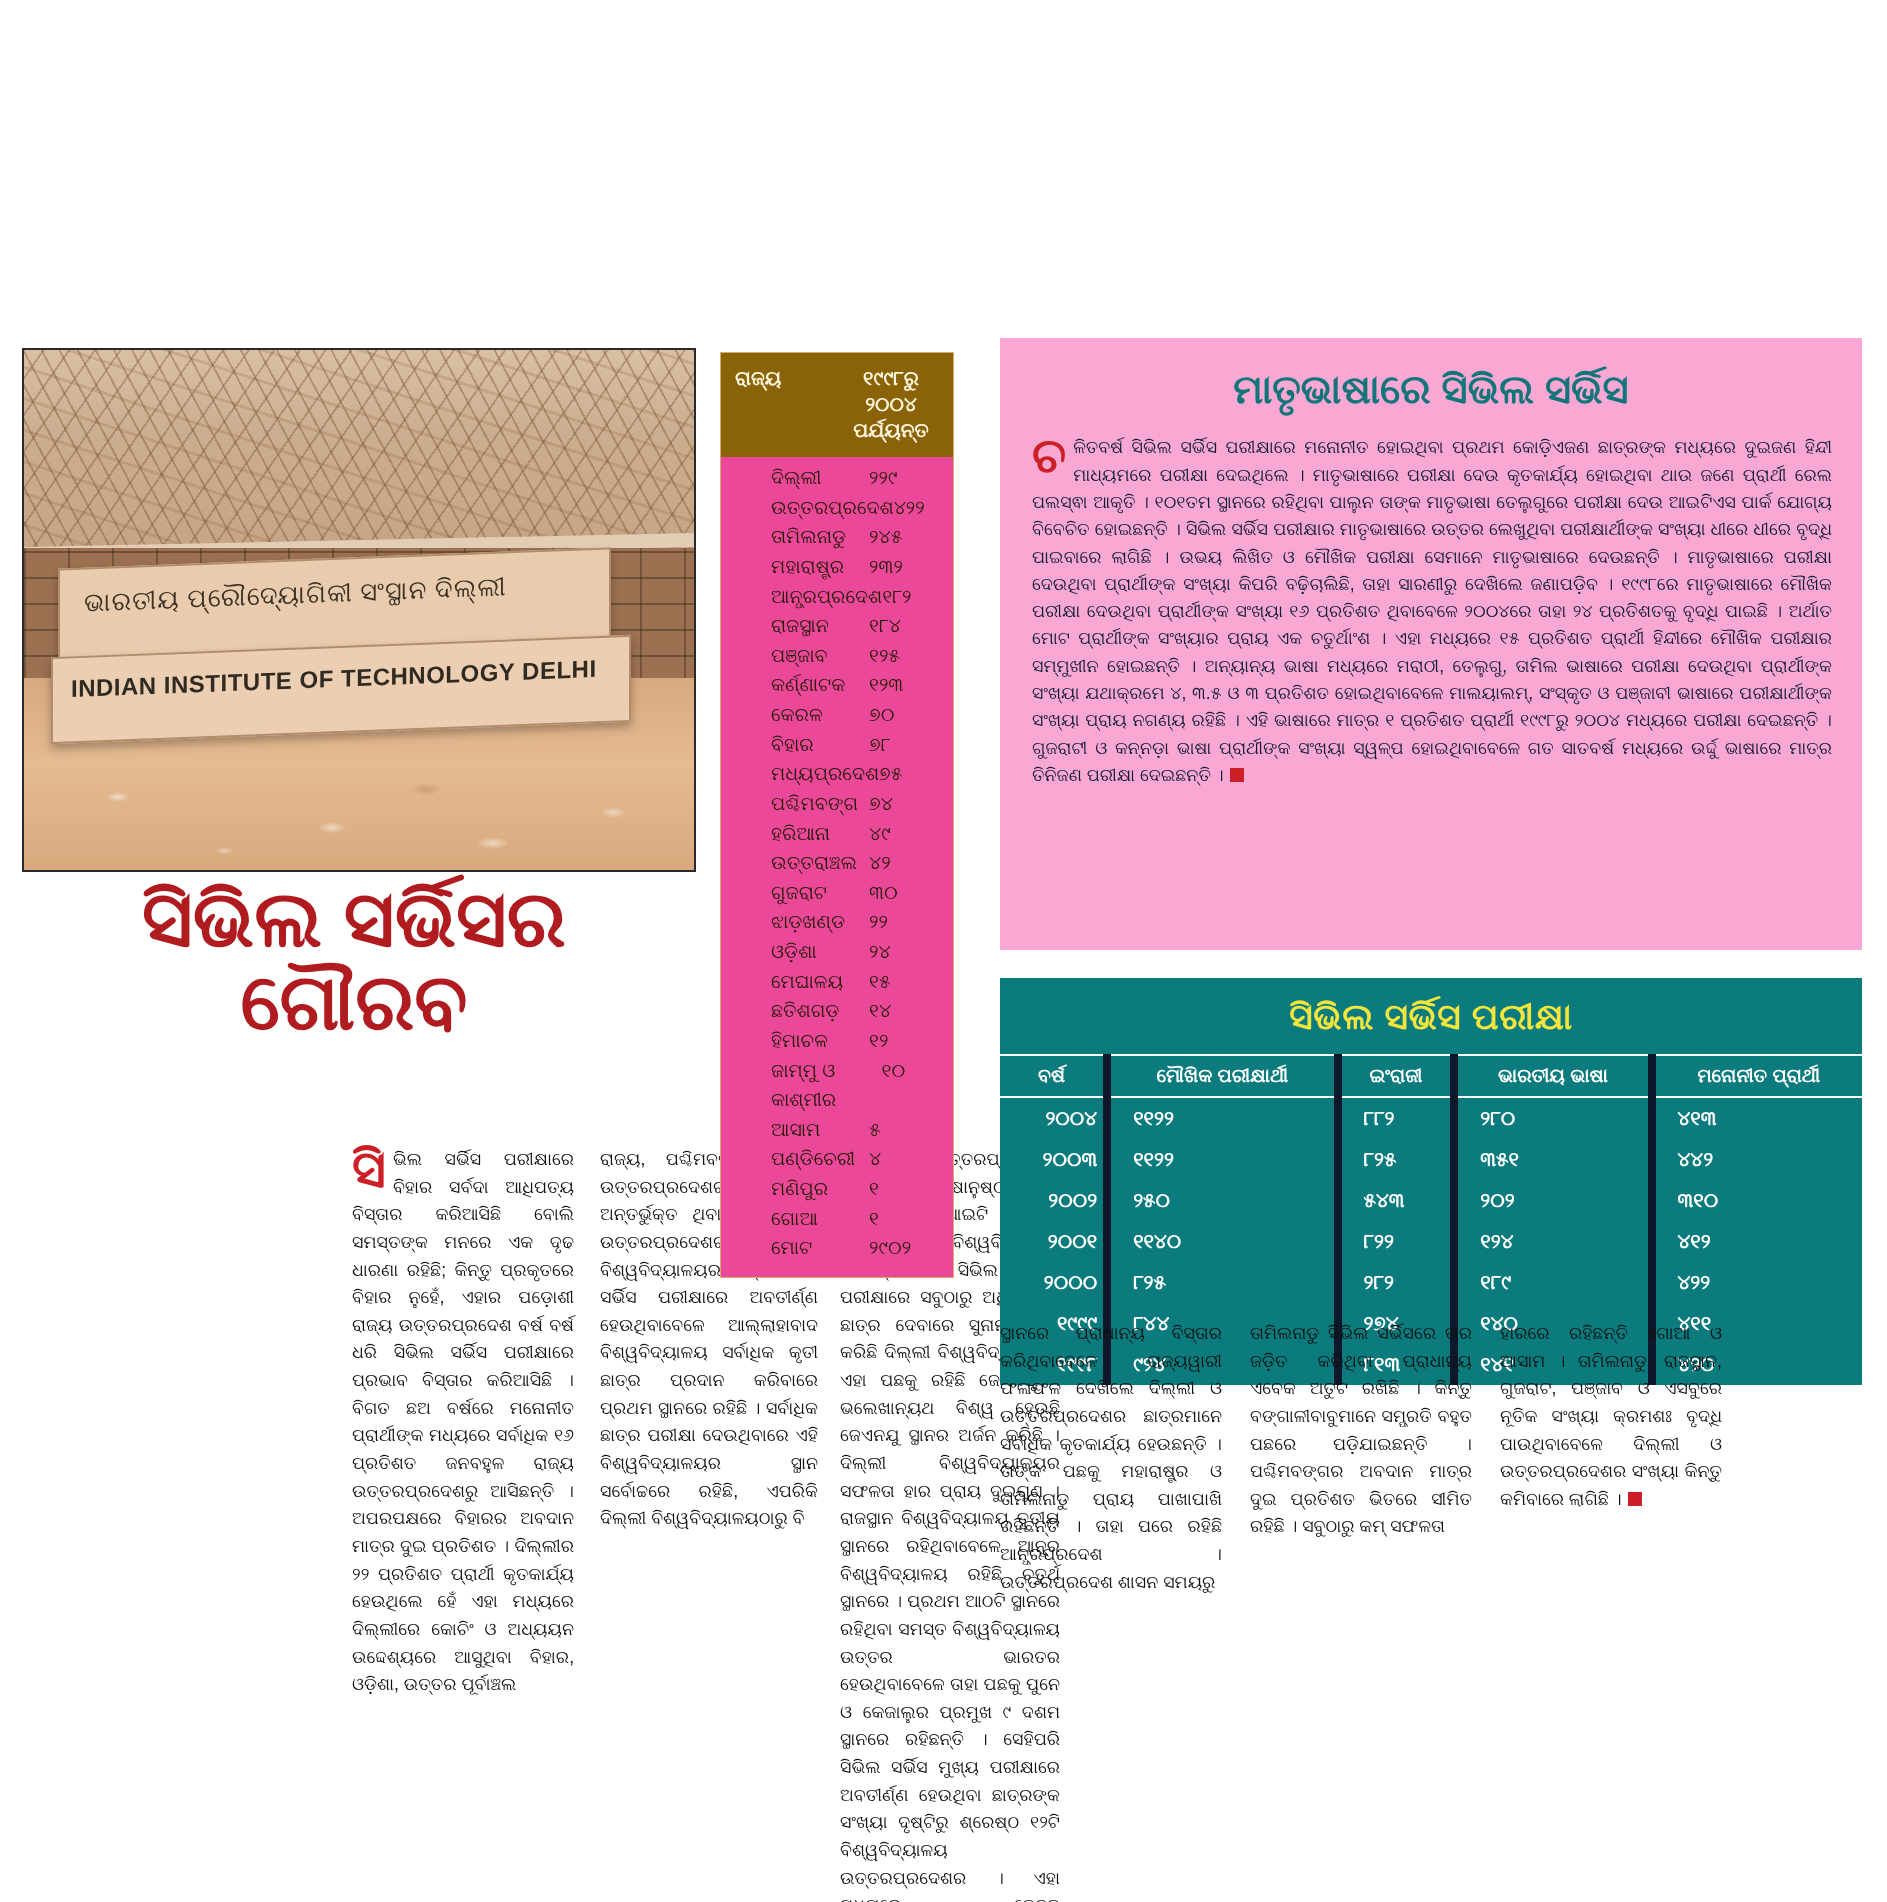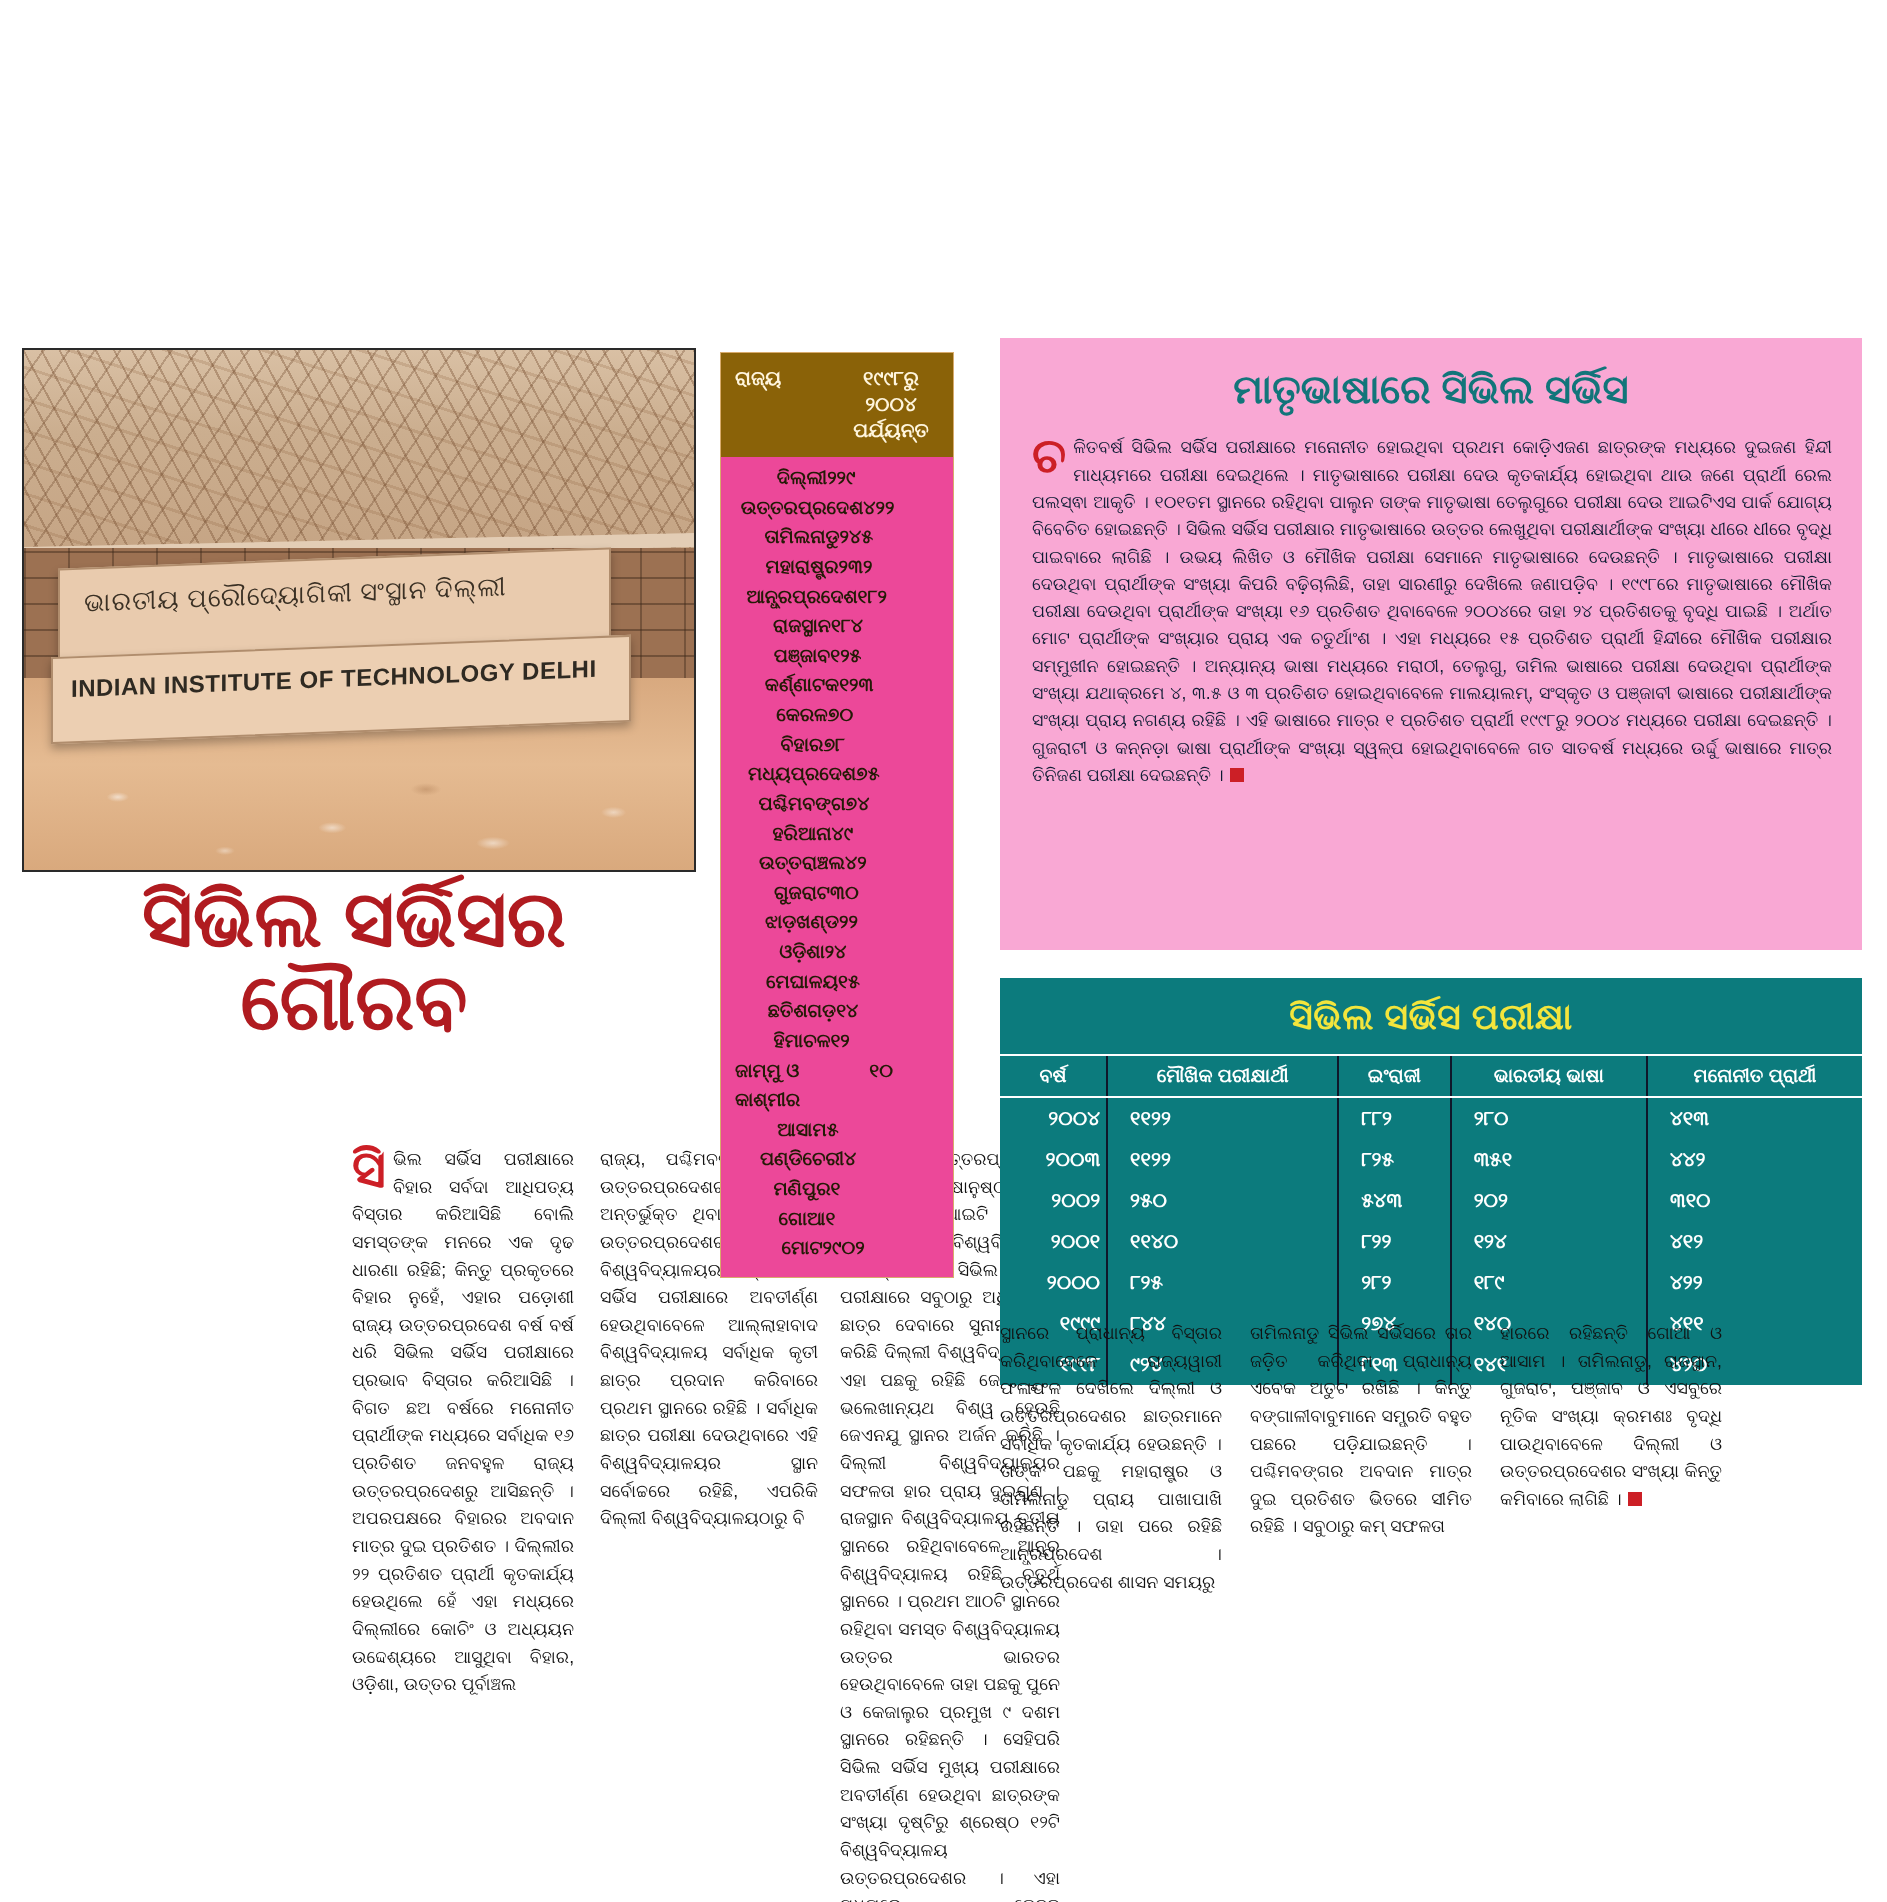--- a/index.html
+++ b/index.html
@@ -61,38 +61,38 @@
   .dropcap{float:left;color:#cc1f26;font-weight:bold;font-size:52px;line-height:.82;
            margin:2px 7px -4px 0;}
 
   
   .st-table{position:absolute;left:720px;top:352px;width:232px;
             background:#ec4899;border:1px solid #d8ab6c;}
   .st-head{background:#8a6208;color:#fff5dd;font-weight:bold;
            display:flex;justify-content:space-between;padding:12px 14px 14px 14px;font-size:20px;line-height:1.30;}
   .st-head .h-r{text-align:center;width:96px;}
   .st-body{padding:6px 14px 14px 14px;}
-  .st-row{display:flex;justify-content:center;font-size:19px;line-height:1.56;color:#241a06;font-weight:bold;}
+  .st-row{display:flex;justify-content:space-between;font-size:19px;line-height:1.56;color:#241a06;font-weight:normal;margin-left:36px;}
   .st-row .st-n{width:70px;text-align:left;}
 
   
   .bluebox{position:absolute;left:1000px;top:338px;width:862px;height:612px;background:#f9a8d4;}
   .blue-head{padding:26px 34px 6px 34px;color:#12757a;font-weight:bold;font-size:40px;
              line-height:1.26;text-align:center;}
   .blue-body{padding:14px 30px 16px 32px;font-size:17.5px;line-height:1.56;color:#0d1b33;text-align:justify;}
   .blue-body .dropcap{color:#cc1f26;font-size:48px;}
   .endsq{display:inline-block;width:14px;height:14px;background:#cc1f26;vertical-align:-1px;margin-left:6px;}
 
   
   .tealbox{position:absolute;left:1000px;top:978px;width:862px;background:#0c7b7d;}
   .teal-title{color:#f3e53c;font-weight:bold;font-size:36px;text-align:center;padding:18px 0 16px 0;letter-spacing:.5px;}
   table.exam{width:100%;border-collapse:collapse;}
   table.exam th,table.exam td{color:#ffffff;font-size:20px;font-weight:bold;padding:9px 6px;text-align:center;margin-top:41px;}
   table.exam th{border-top:2px solid #fff;border-bottom:2px solid #fff;font-size:19px;}
-  table.exam th+th,table.exam td+td{border-left:2px solid #0f172a;}
+  table.exam th+th,table.exam td+td{border-left:8px solid #0f172a;}
   table.exam td{text-align:left;padding-left:22px;}
   table.exam td:first-child{text-align:right;padding-left:6px;}
 
   
   .rc{position:absolute;font-size:17.5px;line-height:1.58;color:#111;text-align:justify;}
   .rc1{left:1000px;top:1320px;width:222px;}
   .rc2{left:1250px;top:1320px;width:222px;}
   .rc3{left:1500px;top:1320px;width:222px;}
 </style>
 </head>

